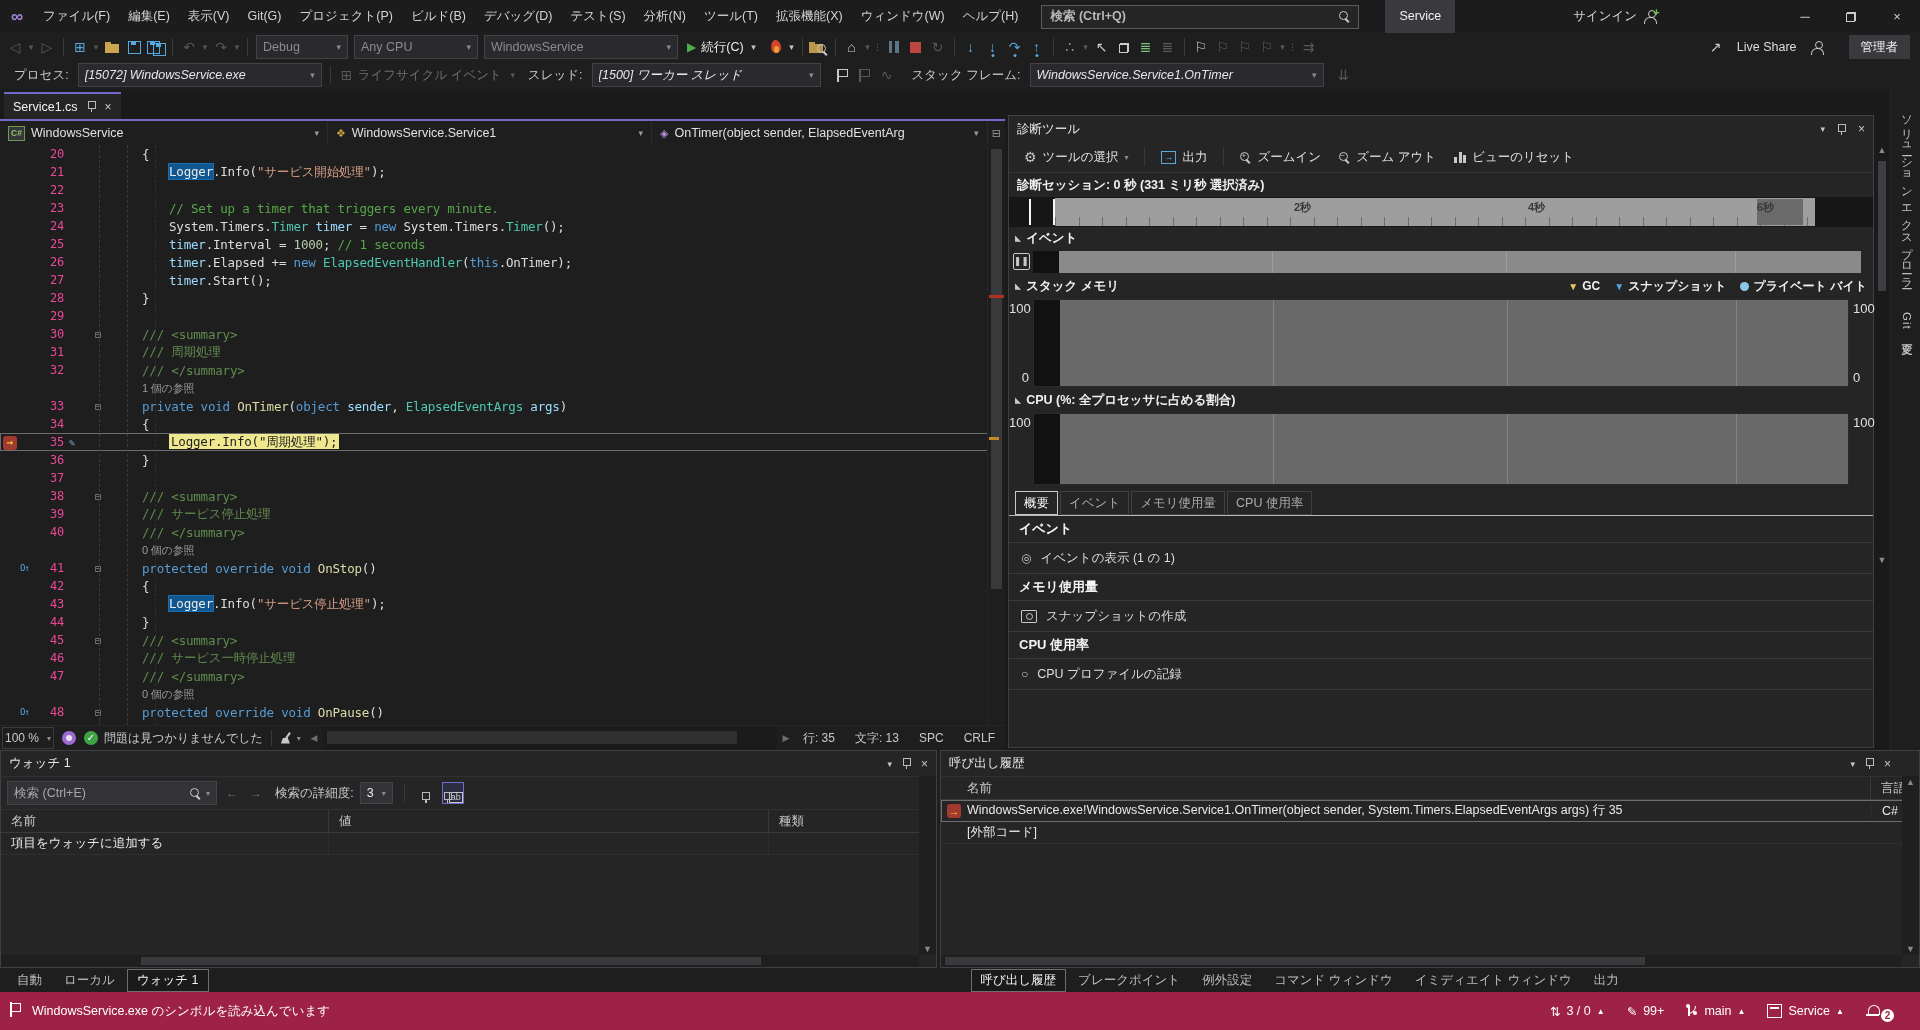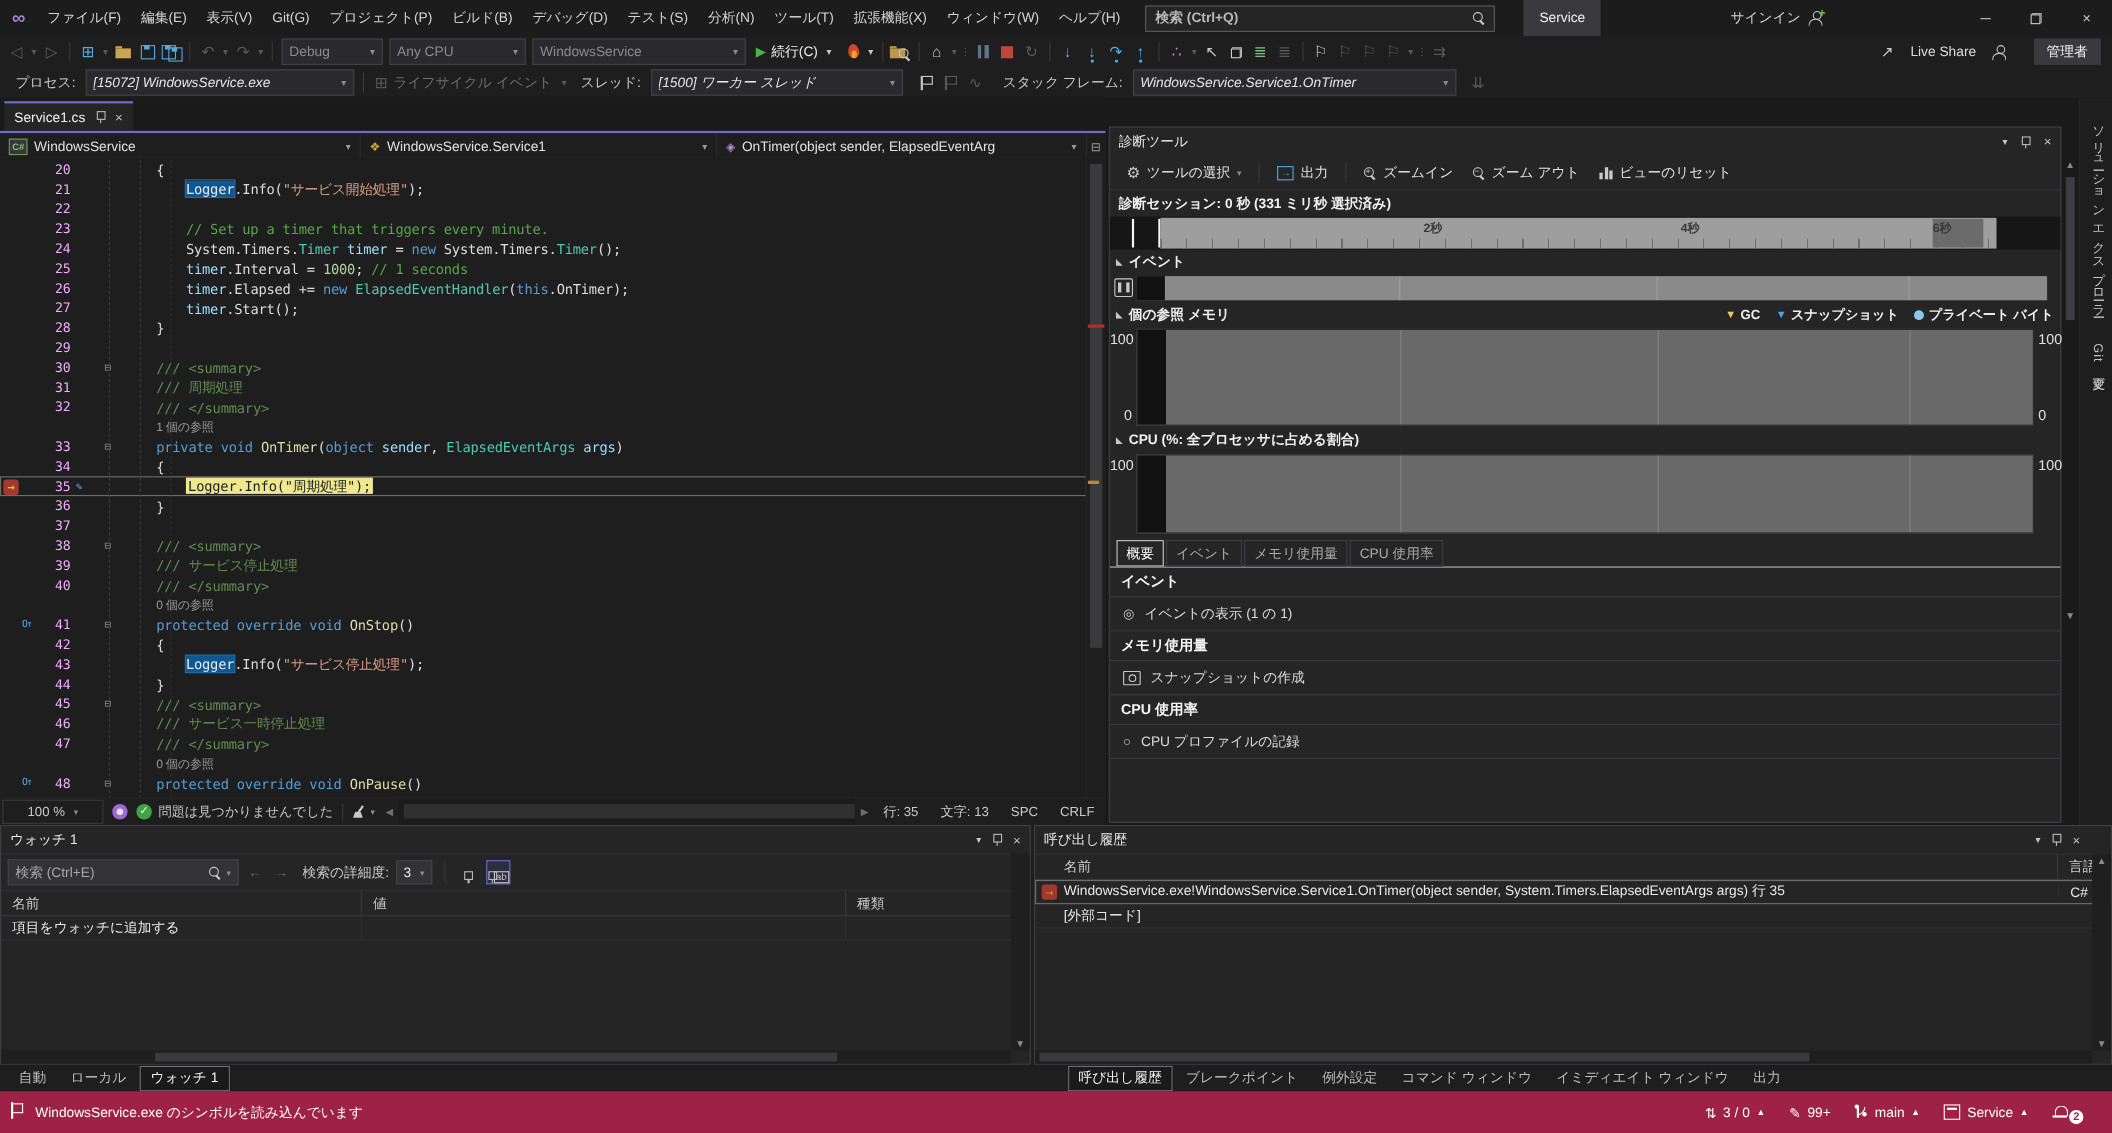--- a/index.html
+++ b/index.html
@@ -92,41 +92,41 @@
   .classicon{color:#C9A23F;font-size:11px;}
   .cubeicon{color:#B08CD6;font-size:11px;}
   .splitbtn{margin-left:auto;width:18px;text-align:center;color:#9A9A9A;font-size:11px;}
 
   
   .codearea{position:absolute;left:0;top:56px;right:17px;bottom:24px;overflow:hidden;background:#1E1E1E;}
   .guide{position:absolute;top:0;bottom:0;border-left:1px dashed #3A3A3A;}
   .crow{height:18px;display:flex;align-items:center;white-space:pre;font-size:12.5px;letter-spacing:-0.2px;}
   .crow .m1{width:20px;flex:none;text-align:center;}
   .crow .m2{width:16px;flex:none;font-size:9px;color:#55A8E0;letter-spacing:-1px;}
-  .crow .num{width:28px;flex:none;text-align:right;color:#f0abfc;font-size:12px;}
+  .crow .num{width:28px;flex:none;text-align:right;color:#ec4899;font-size:12px;}
   .crow .penc{width:16px;flex:none;text-align:center;color:#7FB2D9;font-size:10px;}
   .crow .foldc{width:16px;flex:none;margin-left:10px;text-align:center;color:#8A8A8A;font-size:10px;}
   .crow .txt{flex:1;}
   .curarrow{display:inline-block;width:14px;height:14px;line-height:14px;border-radius:3px;background:#A03A2E;
             color:#F2C12E;font-weight:bold;font-size:11px;text-align:center;}
   .crow.current{outline:1px solid #6E6E6E;outline-offset:-1px;}
   .tk-d{color:#DCDCDC}.tk-k{color:#569CD6}.tk-t{color:#4EC9B0}.tk-s{color:#D69D85}
   .tk-c{color:#57A64A}.tk-dc{color:#608B4E}.tk-v{color:#9CDCFE}.tk-m{color:#DCDCAA}.tk-n{color:#B5CEA8}
   .tk-hl{background:#10568F;color:#EAEAEA;box-shadow:0 0 0 1px #1B6DB5;}
   .tk-cur{background:#EFE88F;color:#1E1E1E;padding:0 2px;}
   .lens{color:#9A9A9A;font-size:11px;font-family:"Liberation Sans",sans-serif;}
   .vscroll{position:absolute;right:0;top:56px;bottom:24px;width:17px;background:#1E1E1E;border-left:1px solid #262626;}
   .vthumb{position:absolute;left:3px;right:3px;top:4px;height:440px;background:#3A3A3C;}
   .vmark-red{position:absolute;left:1px;right:1px;top:150px;height:3px;background:#B03024;}
   .vmark-org{position:absolute;left:1px;right:6px;top:292px;height:3px;background:#C28A2D;}
 
   
   .estatus{position:absolute;left:0;right:0;bottom:0;height:24px;background:#1E1E1E;border-top:1px solid #262626;
            display:flex;align-items:center;font-size:12px;color:#C8C8C8;}
-  .zoombox{height:20px;border:1px solid #3A3A3C;display:flex;align-items:center;padding:0 22px;margin-left:2px;gap:8px;}
+  .zoombox{height:20px;border:1px solid #3A3A3C;display:flex;align-items:center;padding:0 2px;margin-left:2px;gap:8px;}
   .intelli{width:14px;height:14px;border-radius:50%;background:#9B6BD3;margin:0 8px;position:relative;}
   .intelli::after{content:"";position:absolute;left:4px;top:4px;width:6px;height:6px;border-radius:50%;background:#E8DFF5;}
   .okcheck{width:14px;height:14px;border-radius:50%;background:#3FA344;color:#fff;font-size:10px;line-height:14px;
            text-align:center;margin-right:6px;}
   .vsep{width:1px;height:16px;background:#3A3A3C;margin:0 8px;}
   .broom{position:relative;width:13px;height:13px;display:inline-block;}
   .broom::before{content:"";position:absolute;left:7px;top:0;width:2px;height:7px;background:#C8C8C8;transform:rotate(35deg);}
   .broom::after{content:"";position:absolute;left:1px;top:6px;width:9px;height:6px;background:#C8C8C8;
                 clip-path:polygon(0 100%,100% 100%,75% 0,25% 0);}
   .hscrolltrack{flex:1;height:100%;position:relative;background:#1B1B1B;margin:0 2px;}
@@ -570,21 +570,21 @@
         <div class="ebar">
             <div class="blackseg"></div>
           <div class="ggrid" style="left:239px"></div>
             <div class="ggrid" style="left:473px"></div>
             <div class="ggrid" style="left:702px"></div>
         </div>
       </div>
 
       <div class="dsect">
         <span class="tri">◢</span>
-          <span>個の参照 メモリ</span>
+          <span>スタック メモリ</span>
         <span class="legend" id="mem-legend">
             <span style="display: inline-flex; align-items: center; gap: 4px;">
               <span class="leg-da" style="color: rgb(232, 201, 92);">▼</span>
               <span>GC</span>
             </span>
             <span style="display: inline-flex; align-items: center; gap: 4px;">
               <span class="leg-da" style="color: rgb(79, 163, 227);">▼</span>
               <span>スナップショット</span>
             </span>
             <span style="display: inline-flex; align-items: center; gap: 4px;">

